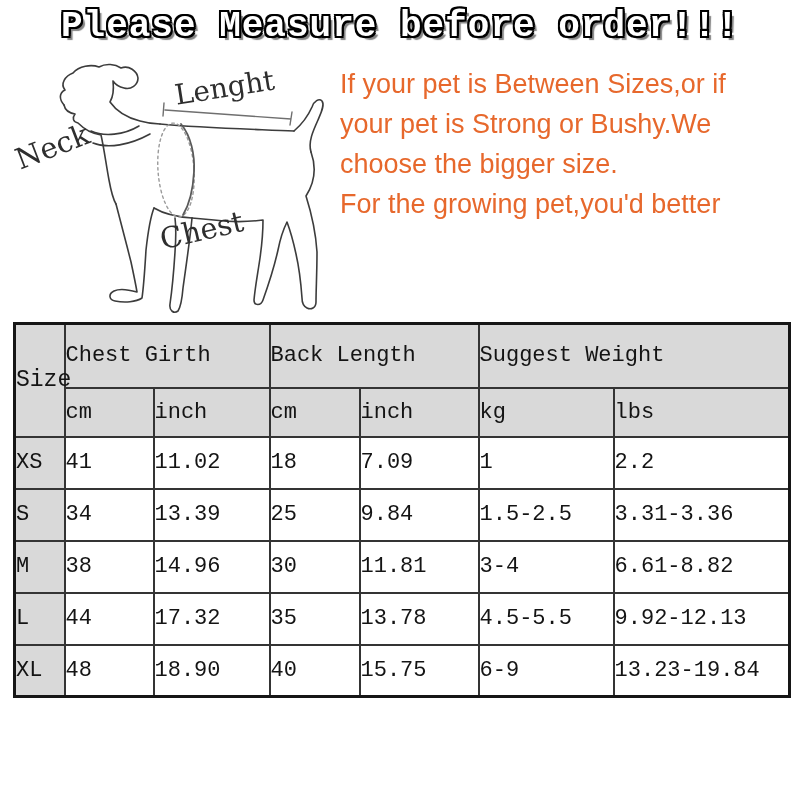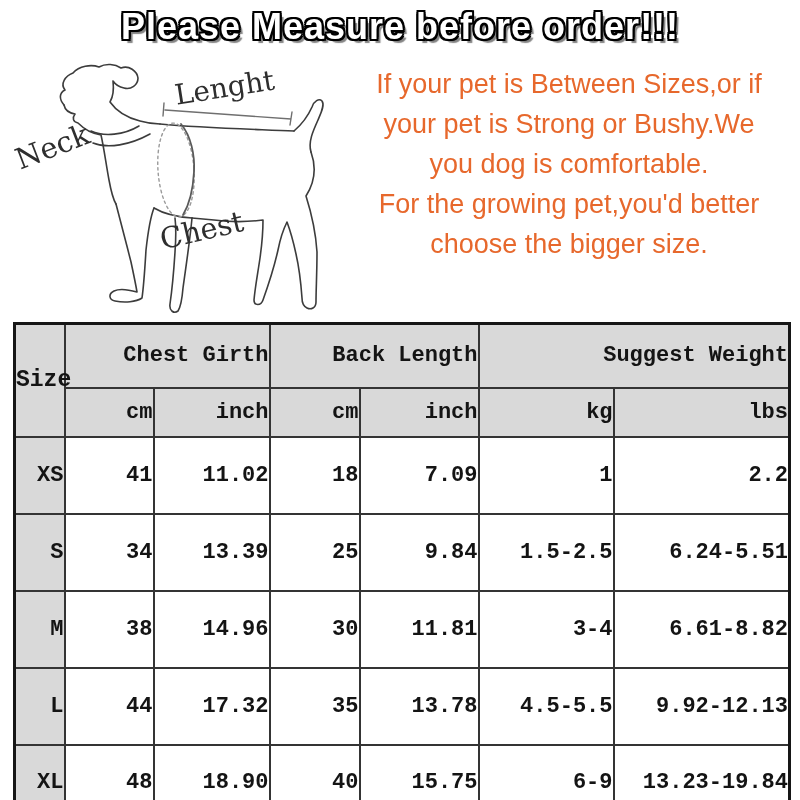--- a/index.html
+++ b/index.html
@@ -9,21 +9,21 @@
     font-family:"Liberation Sans", sans-serif;
   }
 
   
   .title-banner {
     position:absolute; top:6px; left:0; width:800px;
     text-align:center;
   }
   .title-text {
     display:inline-block;
-    font-family:Liberation Sans, sans-serif;
+    font-family:Liberation Mono, monospace;
     font-weight:bold;
     font-size:36px;
     letter-spacing:1px;
     color:#ffffff;
     text-shadow:
       -2px -2px 0 #000, 2px -2px 0 #000, -2px 2px 0 #000, 2px 2px 0 #000,
       -2px 0 0 #000, 2px 0 0 #000, 0 -2px 0 #000, 0 2px 0 #000,
       4px 4px 1px rgba(110,110,110,0.85);
   }
 
@@ -33,53 +33,52 @@
     width:340px; height:266px;
   }
   .diagram svg text {
     font-family:"DejaVu Serif", serif;
     fill:#2e2e2e;
   }
 
   
   .notice {
     position:absolute; left:340px; top:64px; width:458px;
-    text-align:center;
     color:#E7682C;
     font-size:27px;
     line-height:40px;
     font-family:"Liberation Sans", sans-serif;
   }
 
   
   .size-table {
     position:absolute; left:13px; top:322px;
     width:775px;
     border-collapse:collapse;
     table-layout:fixed;
     background:#ffffff;
     border:3px solid #161616;
     font-family:"Liberation Mono", "DejaVu Sans Mono", monospace;
     color:#141414;
   }
   .size-table th, .size-table td {
     border:2px solid #343434;
-    text-align:right;
+    text-align:left;
     vertical-align:middle;
     padding:0;
-    font-weight:bold;
+    font-weight:normal;
     white-space:nowrap;
     overflow:visible;
     font-size:22px;
   }
   .size-table .gray { background:#d9d9d9; }
   .size-table .corner { font-size:23px; }
   tr.r-head1 { height:64px; }
   tr.r-head2 { height:49px;padding-left:8px; }
-  tr.r-body  { height:77px;border-radius:29px; }
+  tr.r-body  { height:52px;border-radius:29px; }
 </style>
 </head>
 <body>
 
 <div class="title-banner">
   <span class="title-text">Please Measure before order!!!</span>
 </div>
 
 <div class="diagram">
   <svg width="340" height="266" viewBox="0 0 340 266">
@@ -124,23 +123,22 @@
     </g>
     <text font-size="29" text-anchor="middle" transform="translate(54,104) rotate(-21)">Neck</text>
     <text font-size="28" text-anchor="middle" transform="translate(224,45) rotate(-9)">Lenght</text>
     <text font-size="29" text-anchor="middle" transform="translate(202,188) rotate(-13)">Chest</text>
   </svg>
 </div>
 
 <div class="notice">
   <div>If your pet is Between Sizes,or if</div>
   <div>your pet is Strong or Bushy.We</div>
-  <div>you dog is comfortable.</div>
+  <div>choose the bigger size.</div>
   <div>For the growing pet,you'd better</div>
-  <div>choose the bigger size.</div>
 </div>
 
 <table class="size-table">
   <colgroup>
     <col style="width:50px">
       <col style="width:89px">
       <col style="width:116px">
     <col style="width:90px">
       <col style="width:119px">
       <col style="width:135px">
@@ -170,21 +168,21 @@
     <td>1</td>
     <td>2.2</td>
   </tr>
   <tr class="r-body">
     <td class="gray">S</td>
     <td>34</td>
     <td>13.39</td>
     <td>25</td>
     <td>9.84</td>
     <td>1.5-2.5</td>
-    <td>6.24-5.51</td>
+    <td>3.31-3.36</td>
   </tr>
   <tr class="r-body">
     <td class="gray">M</td>
     <td>38</td>
     <td>14.96</td>
     <td>30</td>
     <td>11.81</td>
     <td>3-4</td>
     <td>6.61-8.82</td>
   </tr>

